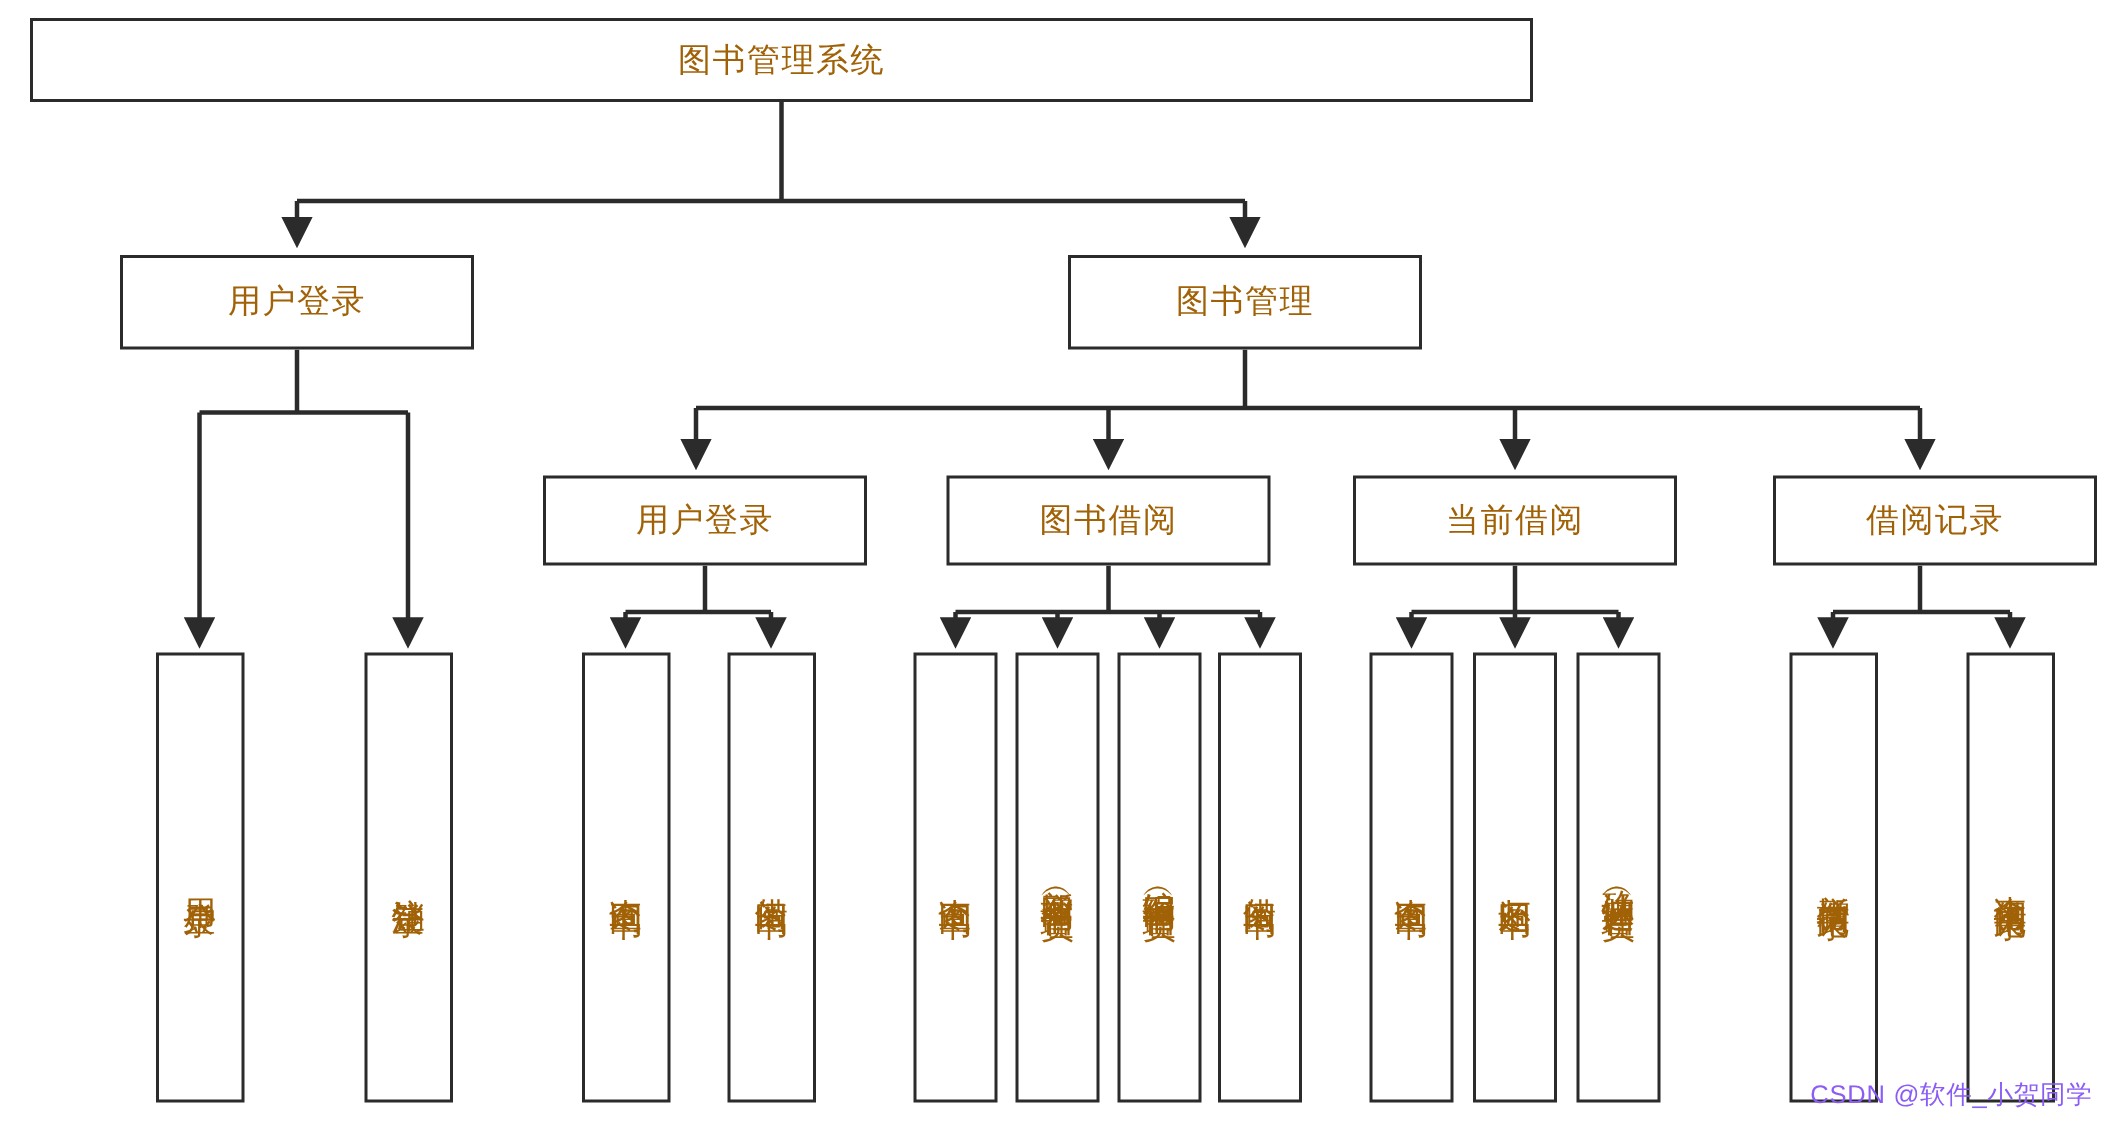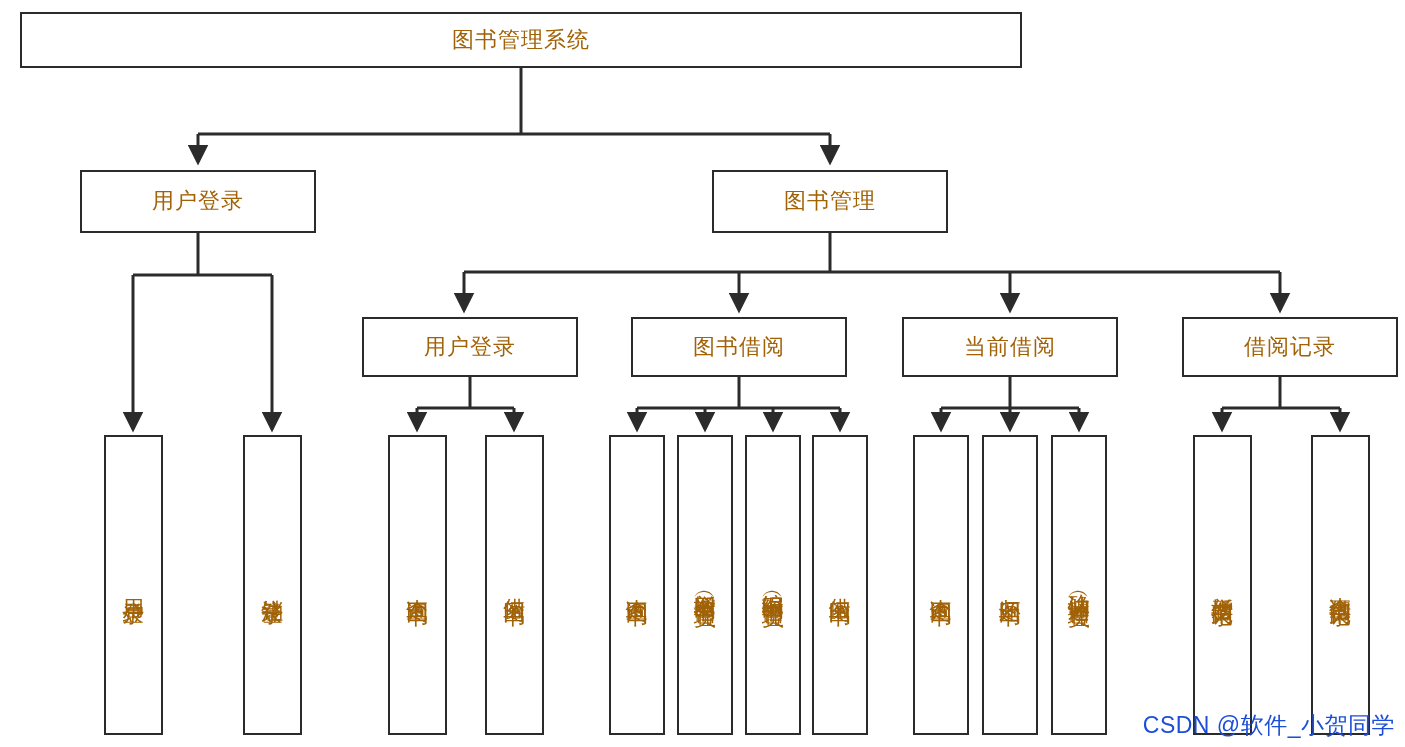--- a/index.html
+++ b/index.html
@@ -51,22 +51,22 @@
     font-size: 22px;
     line-height: 1.15;
     letter-spacing: 2px;
     white-space: nowrap;
     max-height: 100%;
   }
   .watermark {
     position: absolute;
     right: 10px;
     bottom: 6px;
-    font-size: 23px;
-    color: #1d4ed8;
+    font-size: 17px;
+    color: #8b5cf6;
     letter-spacing: 0.5px;
     white-space: nowrap;
     pointer-events: none;
   }
 </style>
 </head>
 <body>
 
 <div id="diagram-root">
 

